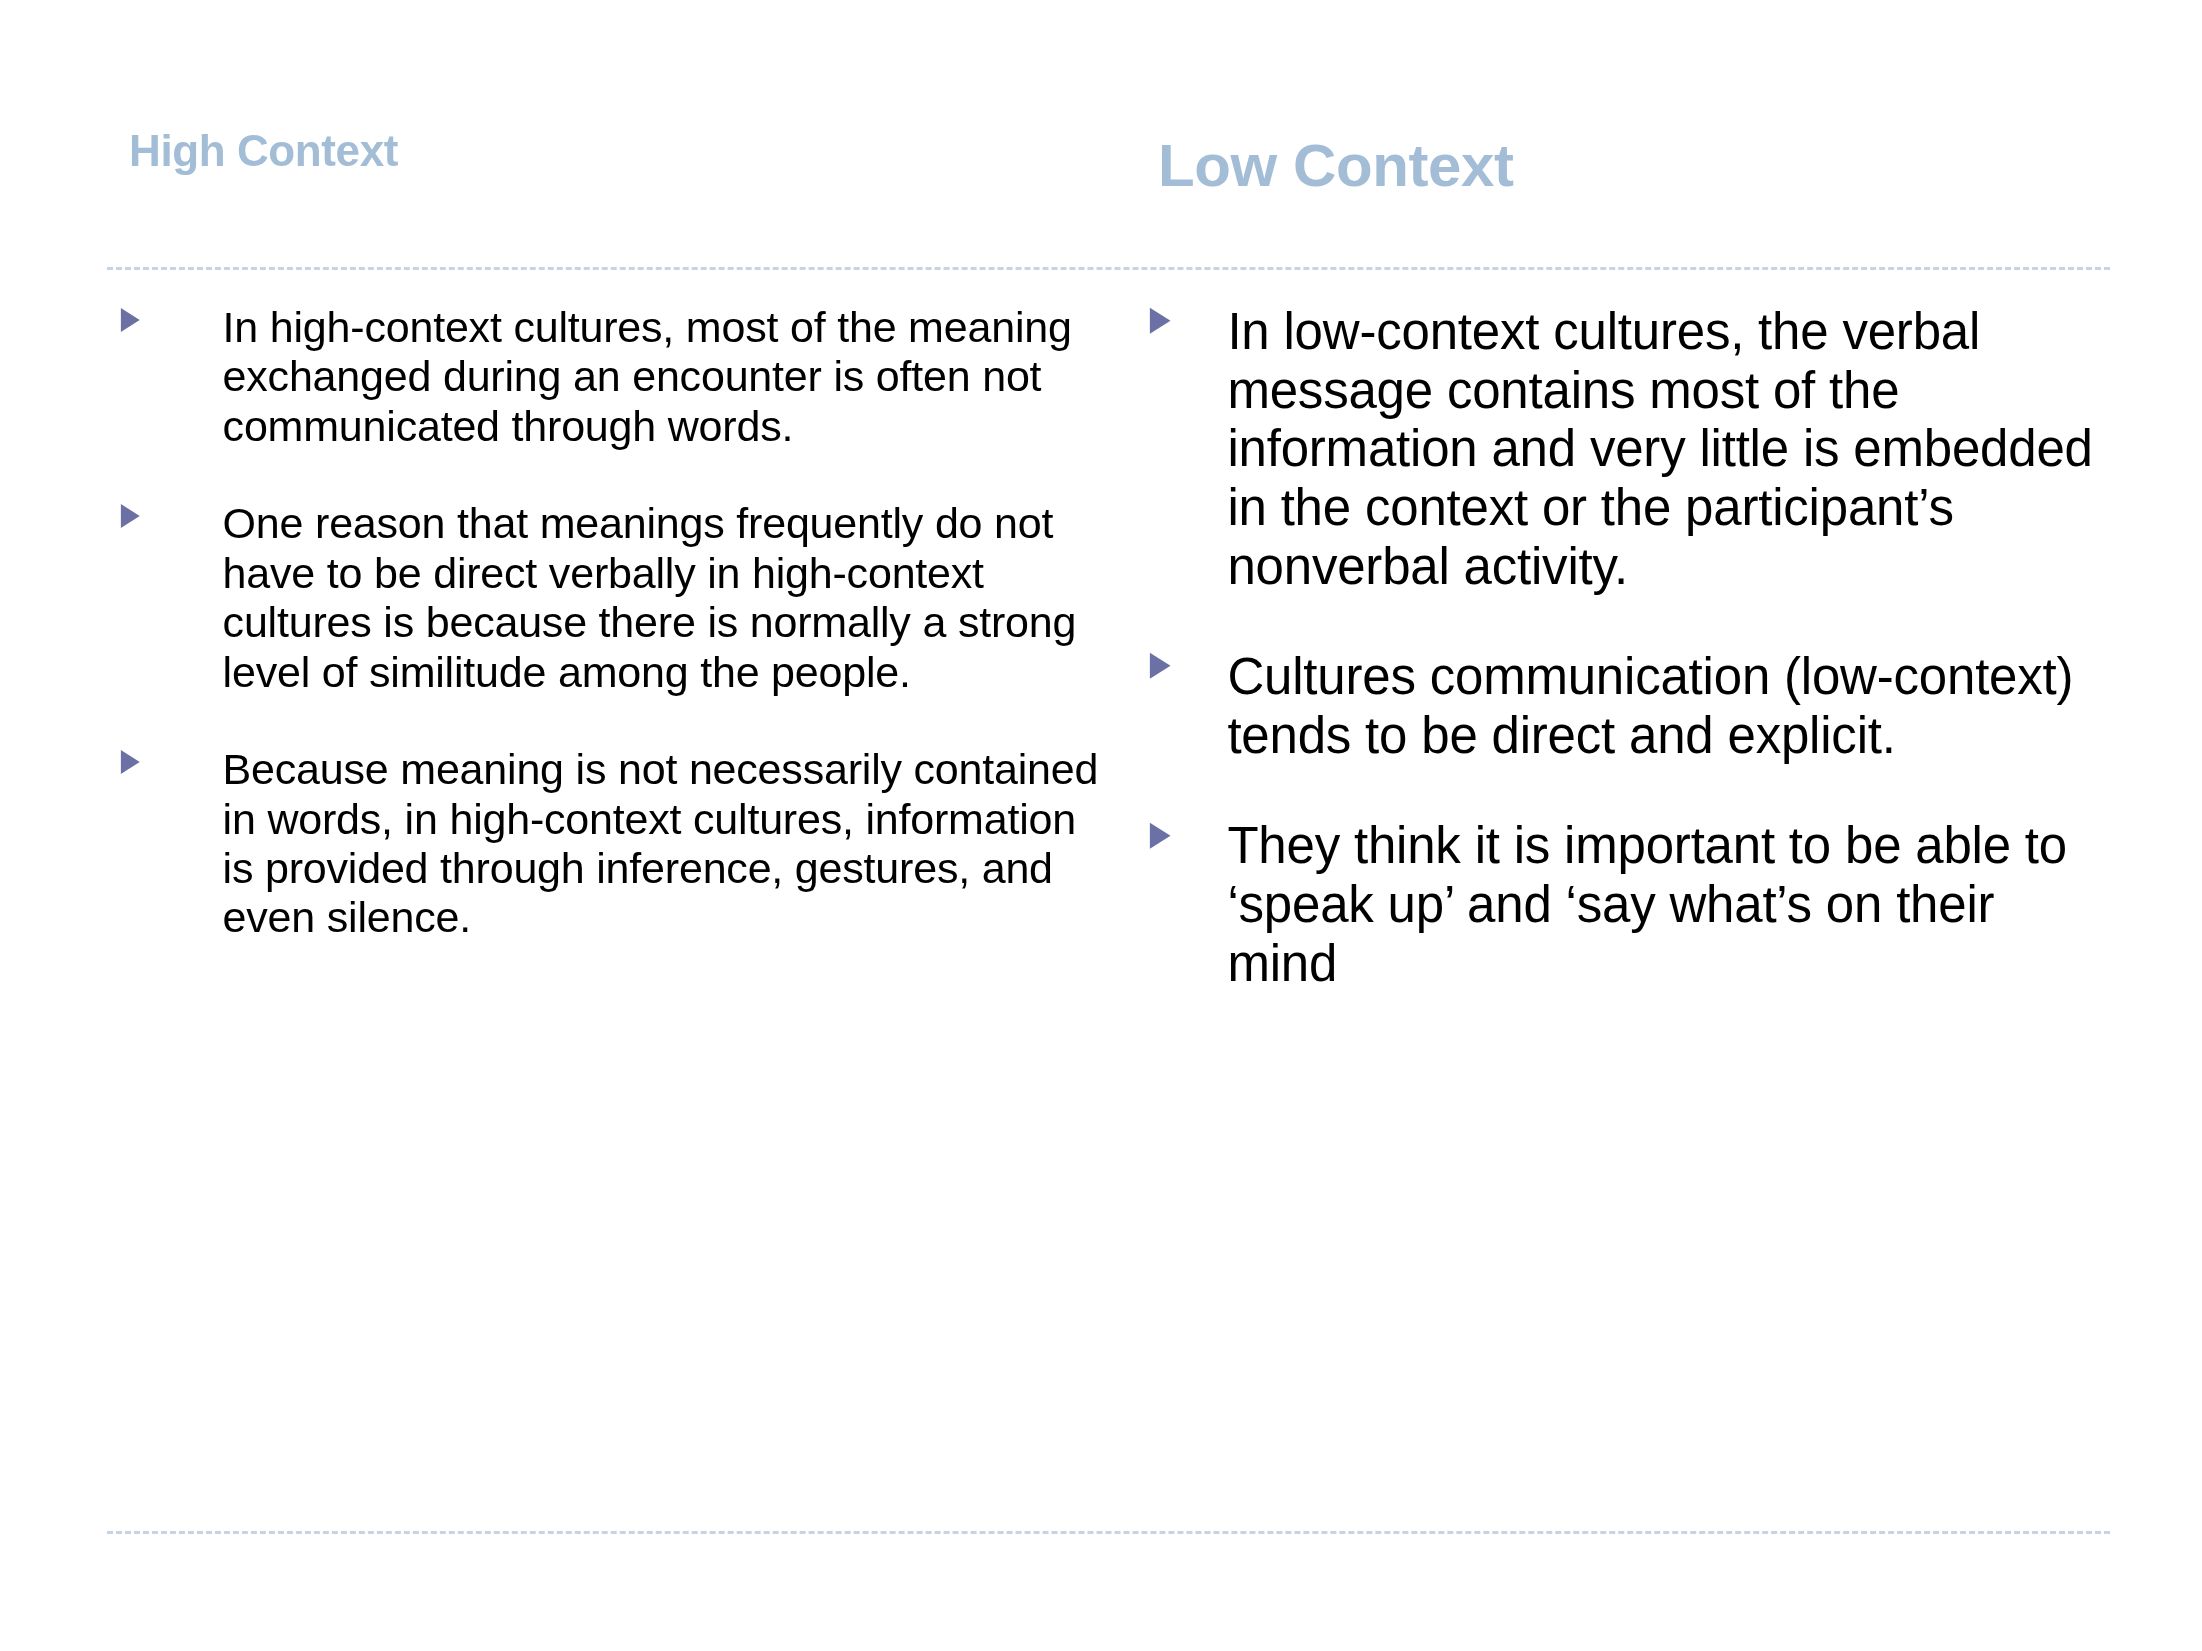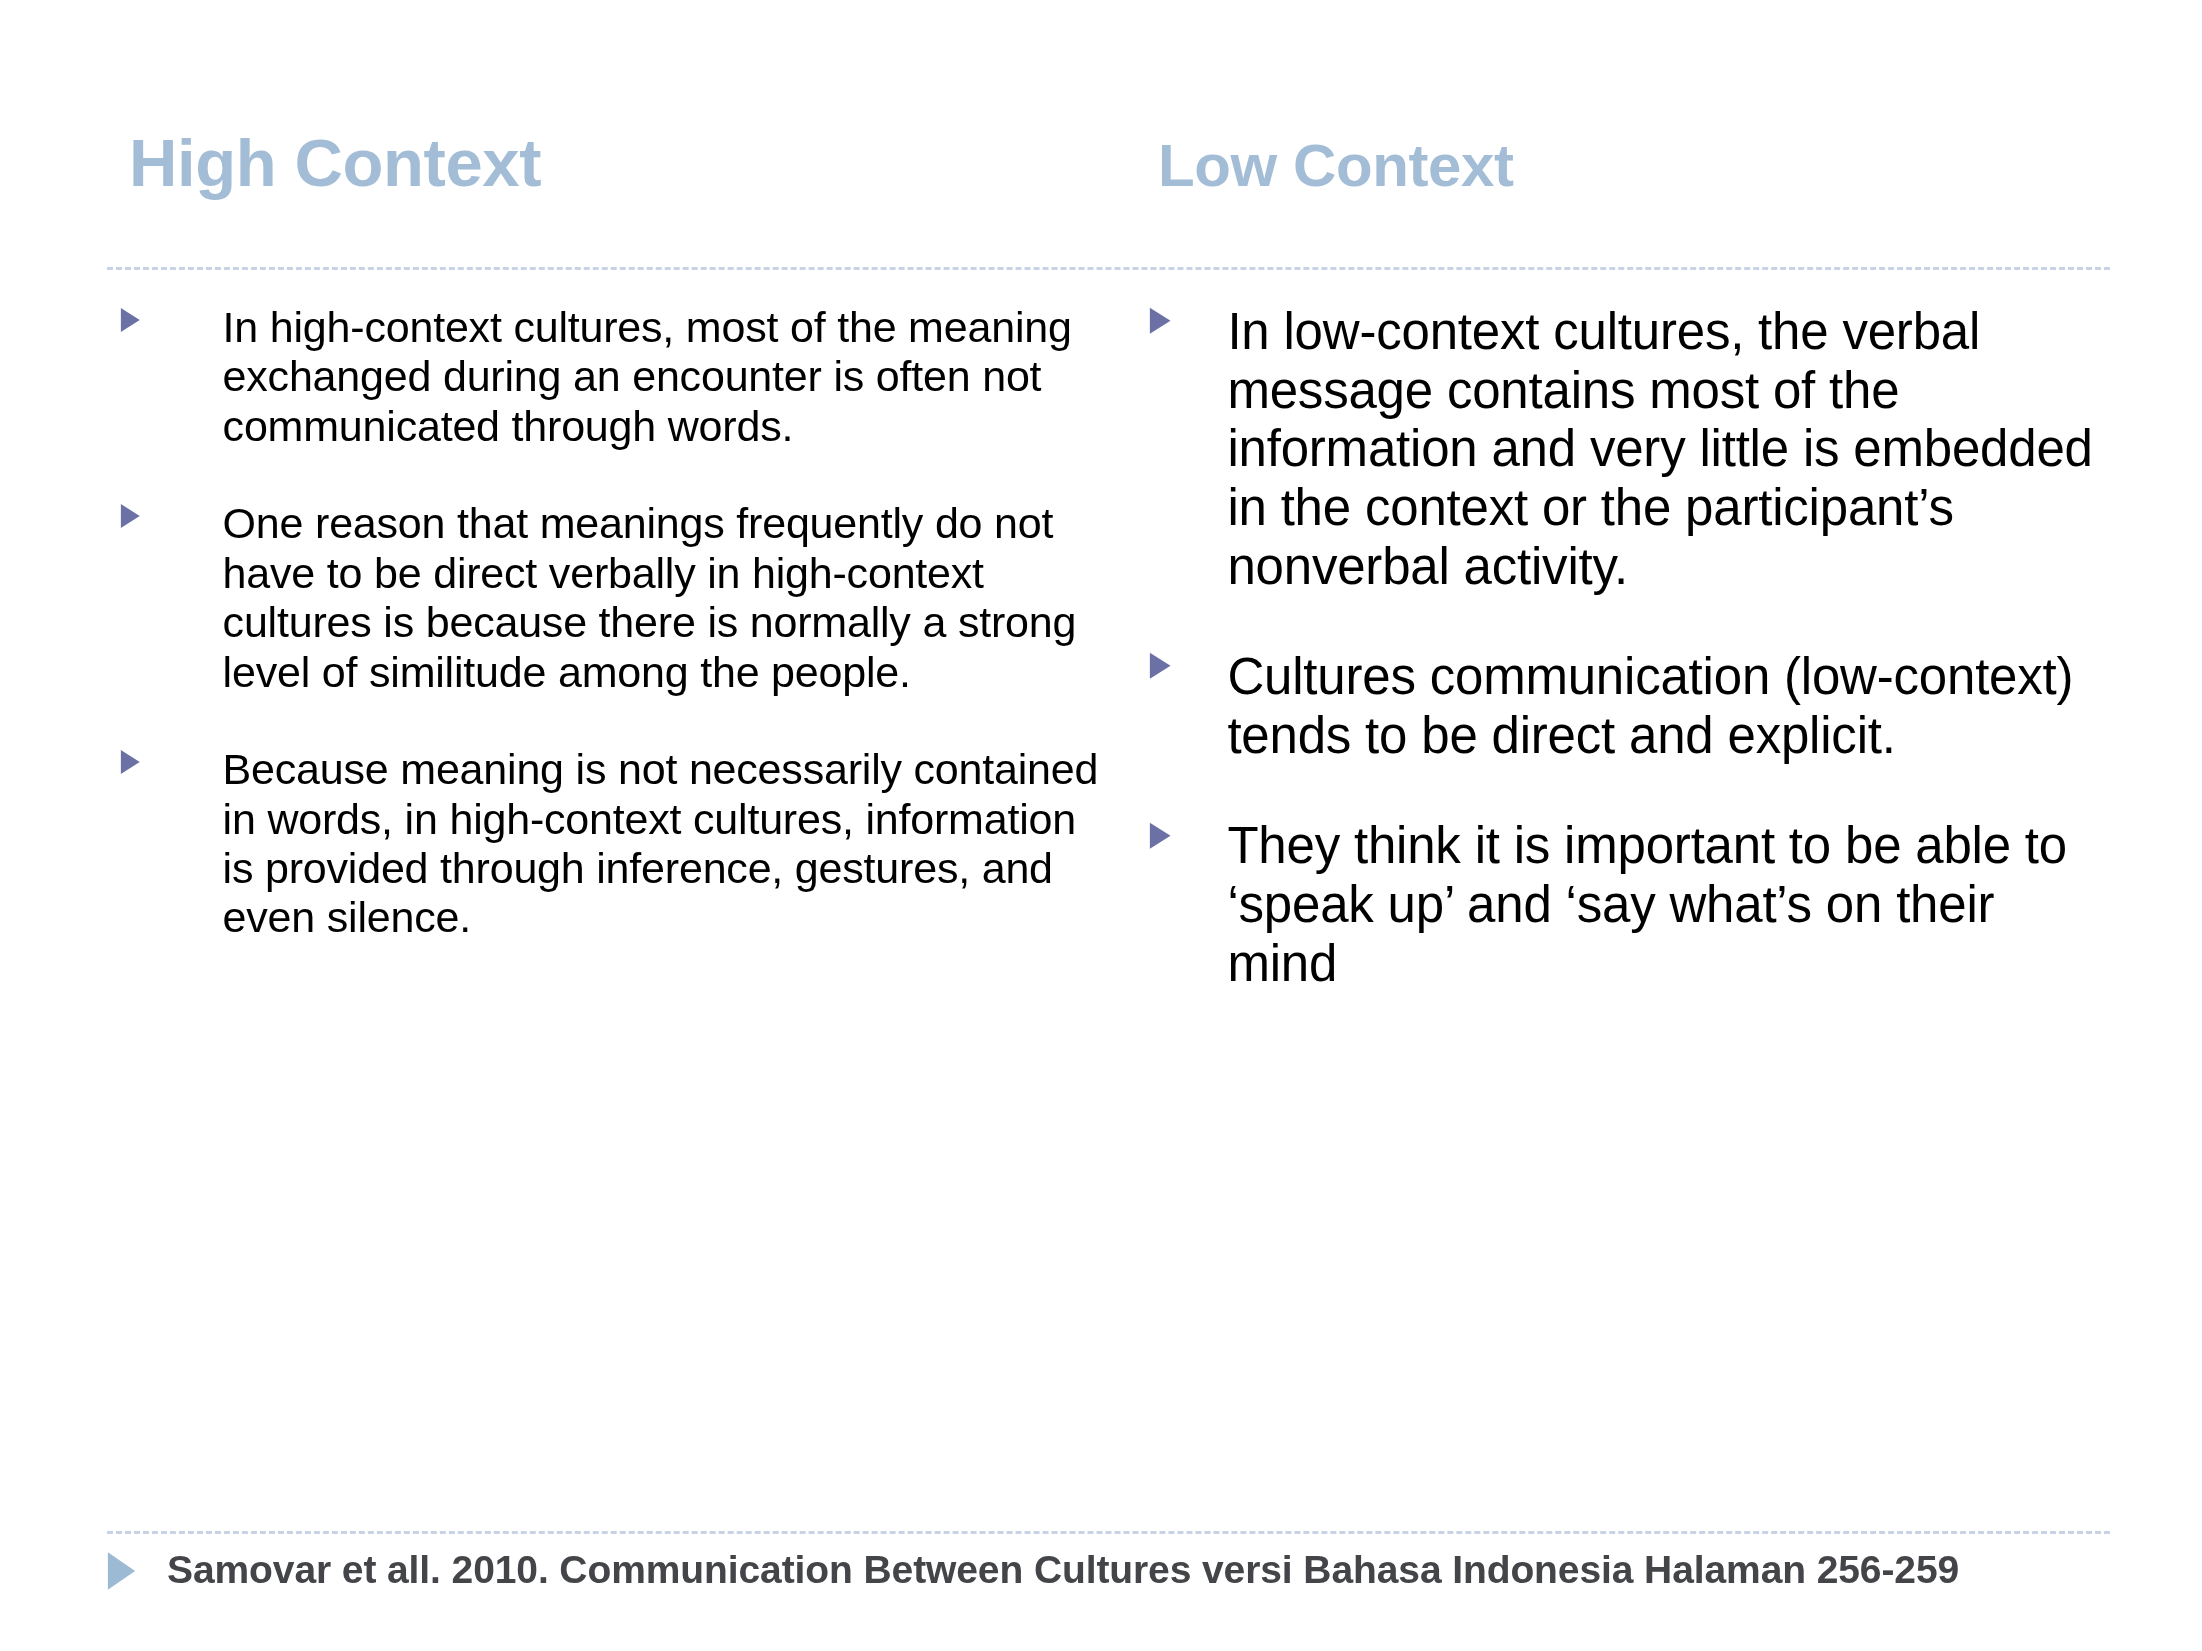--- a/index.html
+++ b/index.html
@@ -27,21 +27,21 @@
     position: absolute;
     color: #A3BDD6;
     font-weight: bold;
     letter-spacing: -0.4px;
     white-space: nowrap;
     line-height: 1;
   }
   #title-high {
     left: 129px;
     top: 129px;
-    font-size: 67px;
+    font-size: 44px;
   }
   #title-low {
     left: 1158px;
     top: 136px;
     font-size: 60px;
     text-align: right;
   }
 
   
   .dash-rule {
@@ -205,23 +205,15 @@
       <span class="tri">
         <svg viewBox="0 0 26 32" width="22.4" height="27.5" aria-hidden="true">
           <polygon points="1,1 25,16 1,31" fill="#6B71A4"></polygon>
         </svg>
       </span>
       <span class="bullet-text">They think it is important to be able to ‘speak up’ and ‘say what’s on their mind</span>
     </div>
 
   </div>
 
-  <div id="footer">
-    <span class="tri-big">
-      <svg viewBox="0 0 34 46" width="29" height="40" aria-hidden="true">
-        <polygon points="1,1 33,23 1,45" fill="#9DBAD4"></polygon>
-      </svg>
-    </span>
-    <span id="footer-text">Samovar et all. 2010. Communication Between Cultures versi Bahasa Indonesia Halaman 256-259</span>
-  </div>
 
 </div>
 
 
 </body></html>

